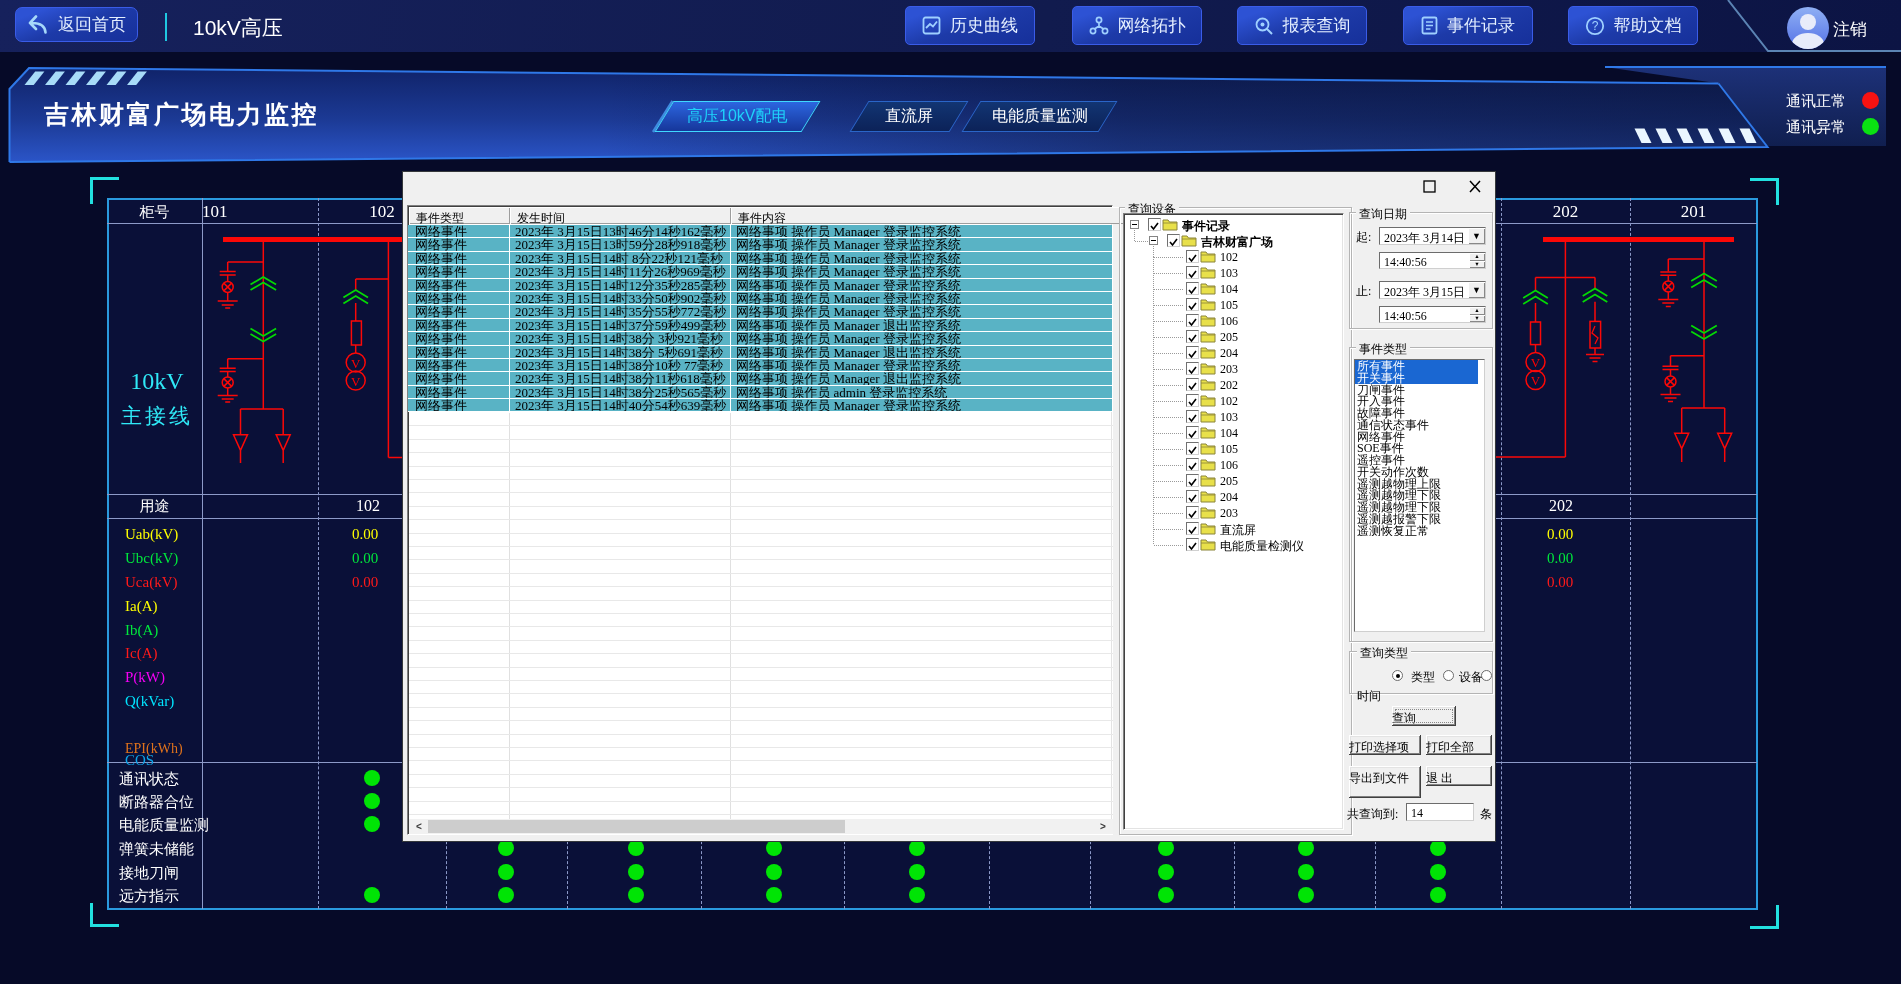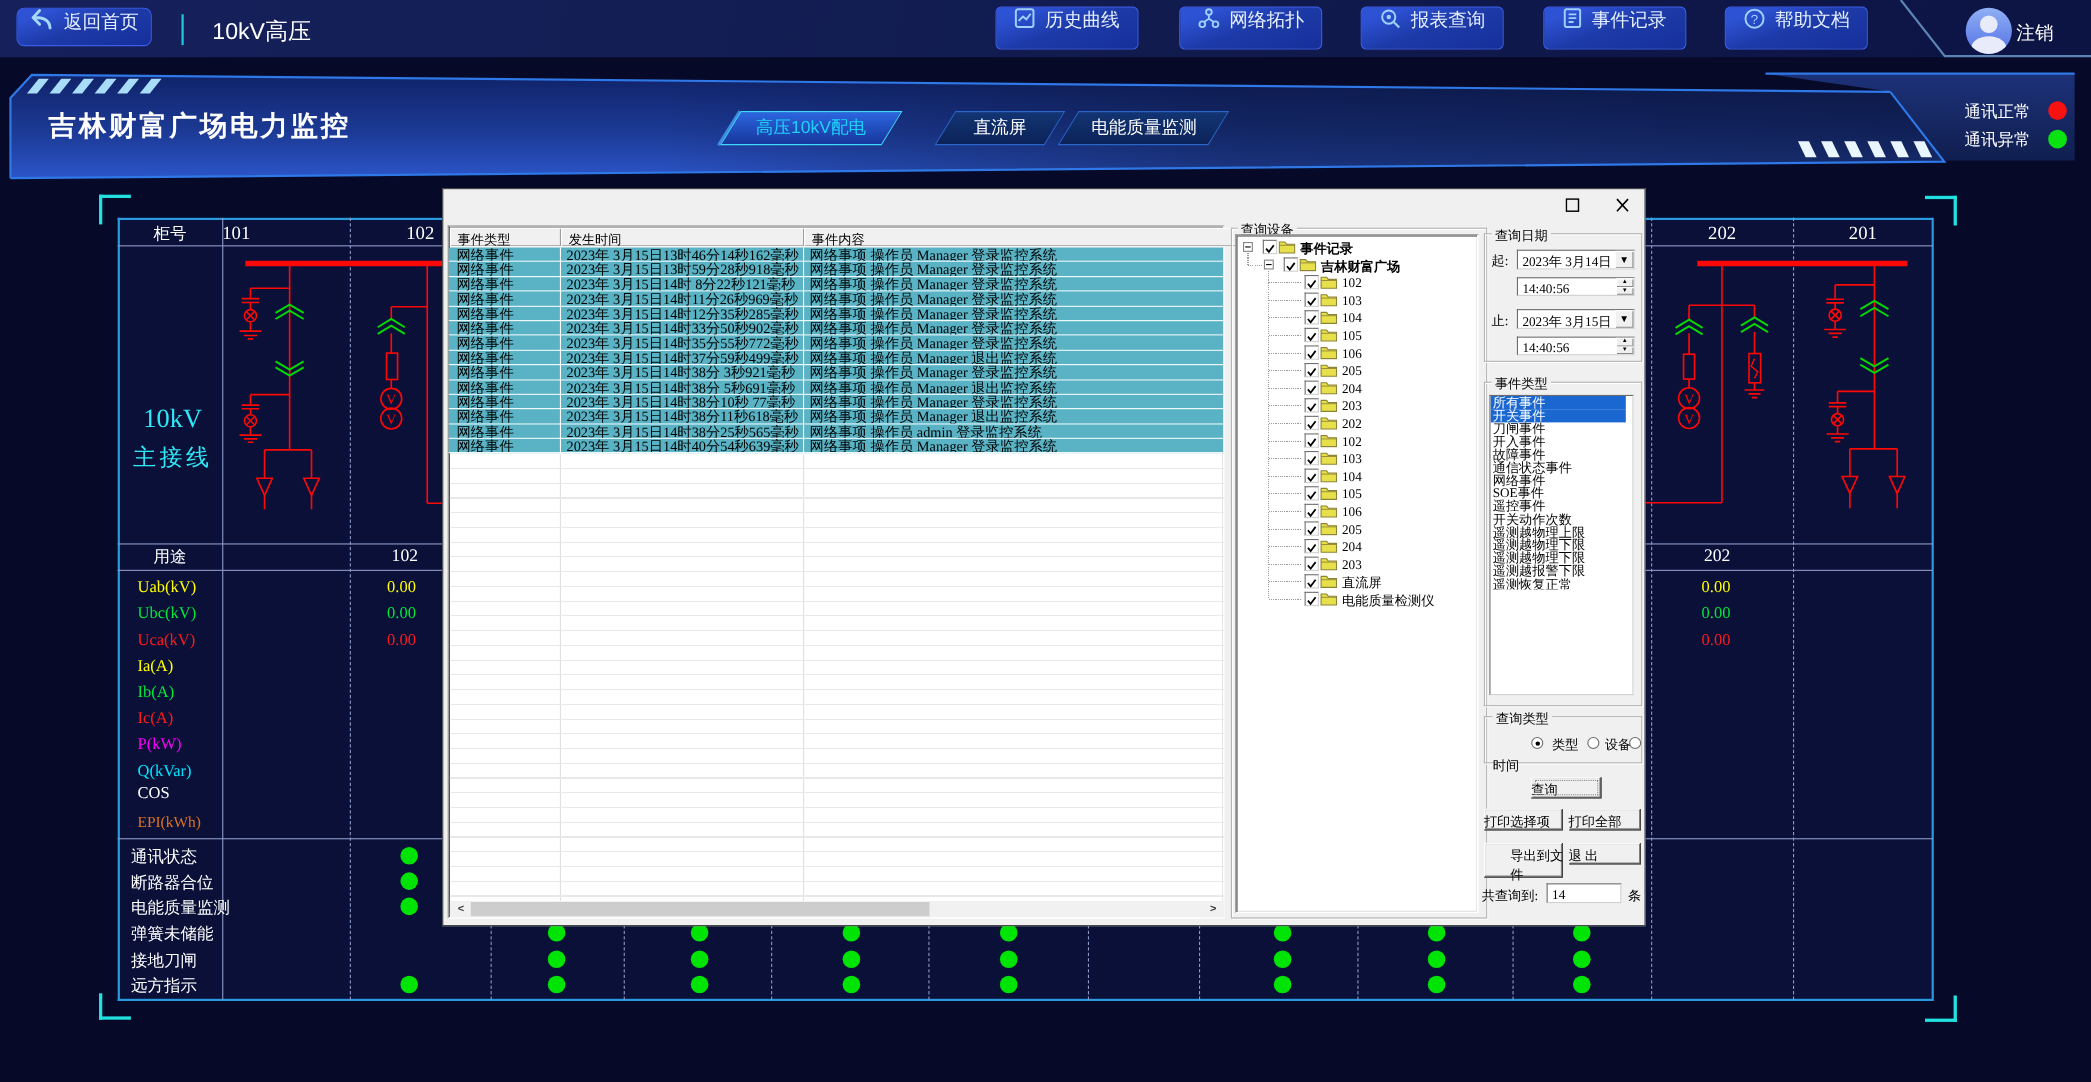--- a/index.html
+++ b/index.html
@@ -4,21 +4,21 @@
   * { margin:0; padding:0; box-sizing:border-box; }
   html,body { width:1901px; height:984px; background:#060a28; overflow:hidden; }
   body { font-family:"Liberation Sans", sans-serif; position:relative; }
   .abs { position:absolute; }
   
   #topbar { left:0; top:0; width:1901px; height:52px;
     background:linear-gradient(100deg,#16215c 0%,#111b4e 55%,#0c1444 100%); }
   .tbtn { position:absolute; top:6px; height:39px; border-radius:5px;
     background:linear-gradient(160deg,#2d52d4 15%,#1d3aa8 50%,#16309a 100%);
     border:1.5px solid #3a5ce8; color:#e4efff; font-size:17px;
-    display:flex; align-items:flex-start; justify-content:center; gap:9px; }
+    display:flex; align-items:center; justify-content:center; gap:9px; }
   #backbtn { left:10px; top:7px; width:130px; height:35px; font-size:17px; border-radius:7px; }
   .vsep { position:absolute; left:165px; top:13px; width:2px; height:28px; background:#1fc8e2; }
   #pagetitle { position:absolute; left:193px; top:14px; color:#fff; font-size:21px; }
   .tab { position:absolute; top:101px; height:31px; transform:skewX(-31.5deg);
     display:flex; align-items:center; justify-content:center; }
   .tab > span { transform:skewX(31.5deg); font-size:16px; }
   #tab1 { left:664px; width:147px; background:linear-gradient(180deg,#2c66e0,#16369a);
     border:1.5px solid #3fd8ff; color:#1ed2fa; }
   #tab2 { left:859px; width:100px; background:linear-gradient(180deg,#123573,#0c2258);
     border:1.5px solid #2a65c8; color:#fff; }
@@ -240,21 +240,21 @@
 <div class="hdr" style="left:1501px;top:497px;width:120px;text-align:center;font-size:16px;">202</div>
 
 <div class="hdr" style="left:125px;top:526px;color:#ffff00;font-size:15px;">Uab(kV)</div>
 <div class="hdr" style="left:125px;top:550px;color:#00e83c;font-size:15px;">Ubc(kV)</div>
 <div class="hdr" style="left:125px;top:574px;color:#ff1a1a;font-size:15px;">Uca(kV)</div>
 <div class="hdr" style="left:125px;top:598px;color:#ffff00;font-size:15px;">Ia(A)</div>
 <div class="hdr" style="left:125px;top:622px;color:#00e83c;font-size:15px;">Ib(A)</div>
 <div class="hdr" style="left:125px;top:645px;color:#ff1a1a;font-size:15px;">Ic(A)</div>
 <div class="hdr" style="left:125px;top:669px;color:#f500f5;font-size:15px;">P(kW)</div>
 <div class="hdr" style="left:125px;top:693px;color:#00e5ff;font-size:15px;">Q(kVar)</div>
-<div class="hdr" style="left:125px;top:713px;color:#ffffff;font-size:15px;">COS</div>
+<div class="hdr" style="left:125px;top:752px;color:#0ea5e9;font-size:15px;">COS</div>
 <div class="hdr" style="left:125px;top:741px;color:#e0721c;font-size:14px;">EPI(kWh)</div>
 
 <div class="hdr" style="left:330px;top:526px;width:70px;text-align:center;color:#ffff00;font-size:15px;">0.00</div>
 <div class="hdr" style="left:330px;top:550px;width:70px;text-align:center;color:#00e83c;font-size:15px;">0.00</div>
 <div class="hdr" style="left:330px;top:574px;width:70px;text-align:center;color:#ff1a1a;font-size:15px;">0.00</div>
 <div class="hdr" style="left:1525px;top:526px;width:70px;text-align:center;color:#ffff00;font-size:15px;">0.00</div>
 <div class="hdr" style="left:1525px;top:550px;width:70px;text-align:center;color:#00e83c;font-size:15px;">0.00</div>
 <div class="hdr" style="left:1525px;top:574px;width:70px;text-align:center;color:#ff1a1a;font-size:15px;">0.00</div>
 
 <div class="hdr" style="left:119px;top:770px;font-size:15px;">通讯状态</div>
@@ -750,20 +750,20 @@
 <div class="glabel" style="left:954px;top:473px;">查询类型</div>
 <div class="dlbl" style="left:954px;top:516px;">时间</div>
     <span class="radio rsel" style="left:989px;top:498px;"></span>
 <div class="dlbl" style="left:1008px;top:497px;">类型</div>
     <span class="radio" style="left:1040px;top:498px;"></span>
 <div class="dlbl" style="left:1056px;top:497px;">设备</div>
     <span class="radio" style="left:1078px;top:498px;"></span>
 <div class="wbtn" style="left:989px;top:534px;width:64px;height:20px;outline:1px dotted #888;outline-offset:-4px;">查询</div>
 <div class="wbtn" style="left:946px;top:563px;width:72px;height:20px;">打印选择项</div>
 <div class="wbtn" style="left:1023px;top:563px;width:66px;height:20px;">打印全部</div>
-<div class="wbtn" style="left:946px;top:594px;width:72px;height:32px;padding-left:24px;">导出到文件</div>
+<div class="wbtn" style="left:946px;top:594px;width:72px;height:32px;">导出到文件</div>
 <div class="wbtn" style="left:1023px;top:594px;width:66px;height:20px;">退 出</div>
 <div class="dlbl" style="left:944px;top:634px;">共查询到:</div>
 <div class="field" style="left:1003px;top:631px;width:68px;height:18px;">
       <span class="ftext">14</span>
     </div>
 <div class="dlbl" style="left:1077px;top:634px;">条</div>
 </div>
 
 </body></html>

